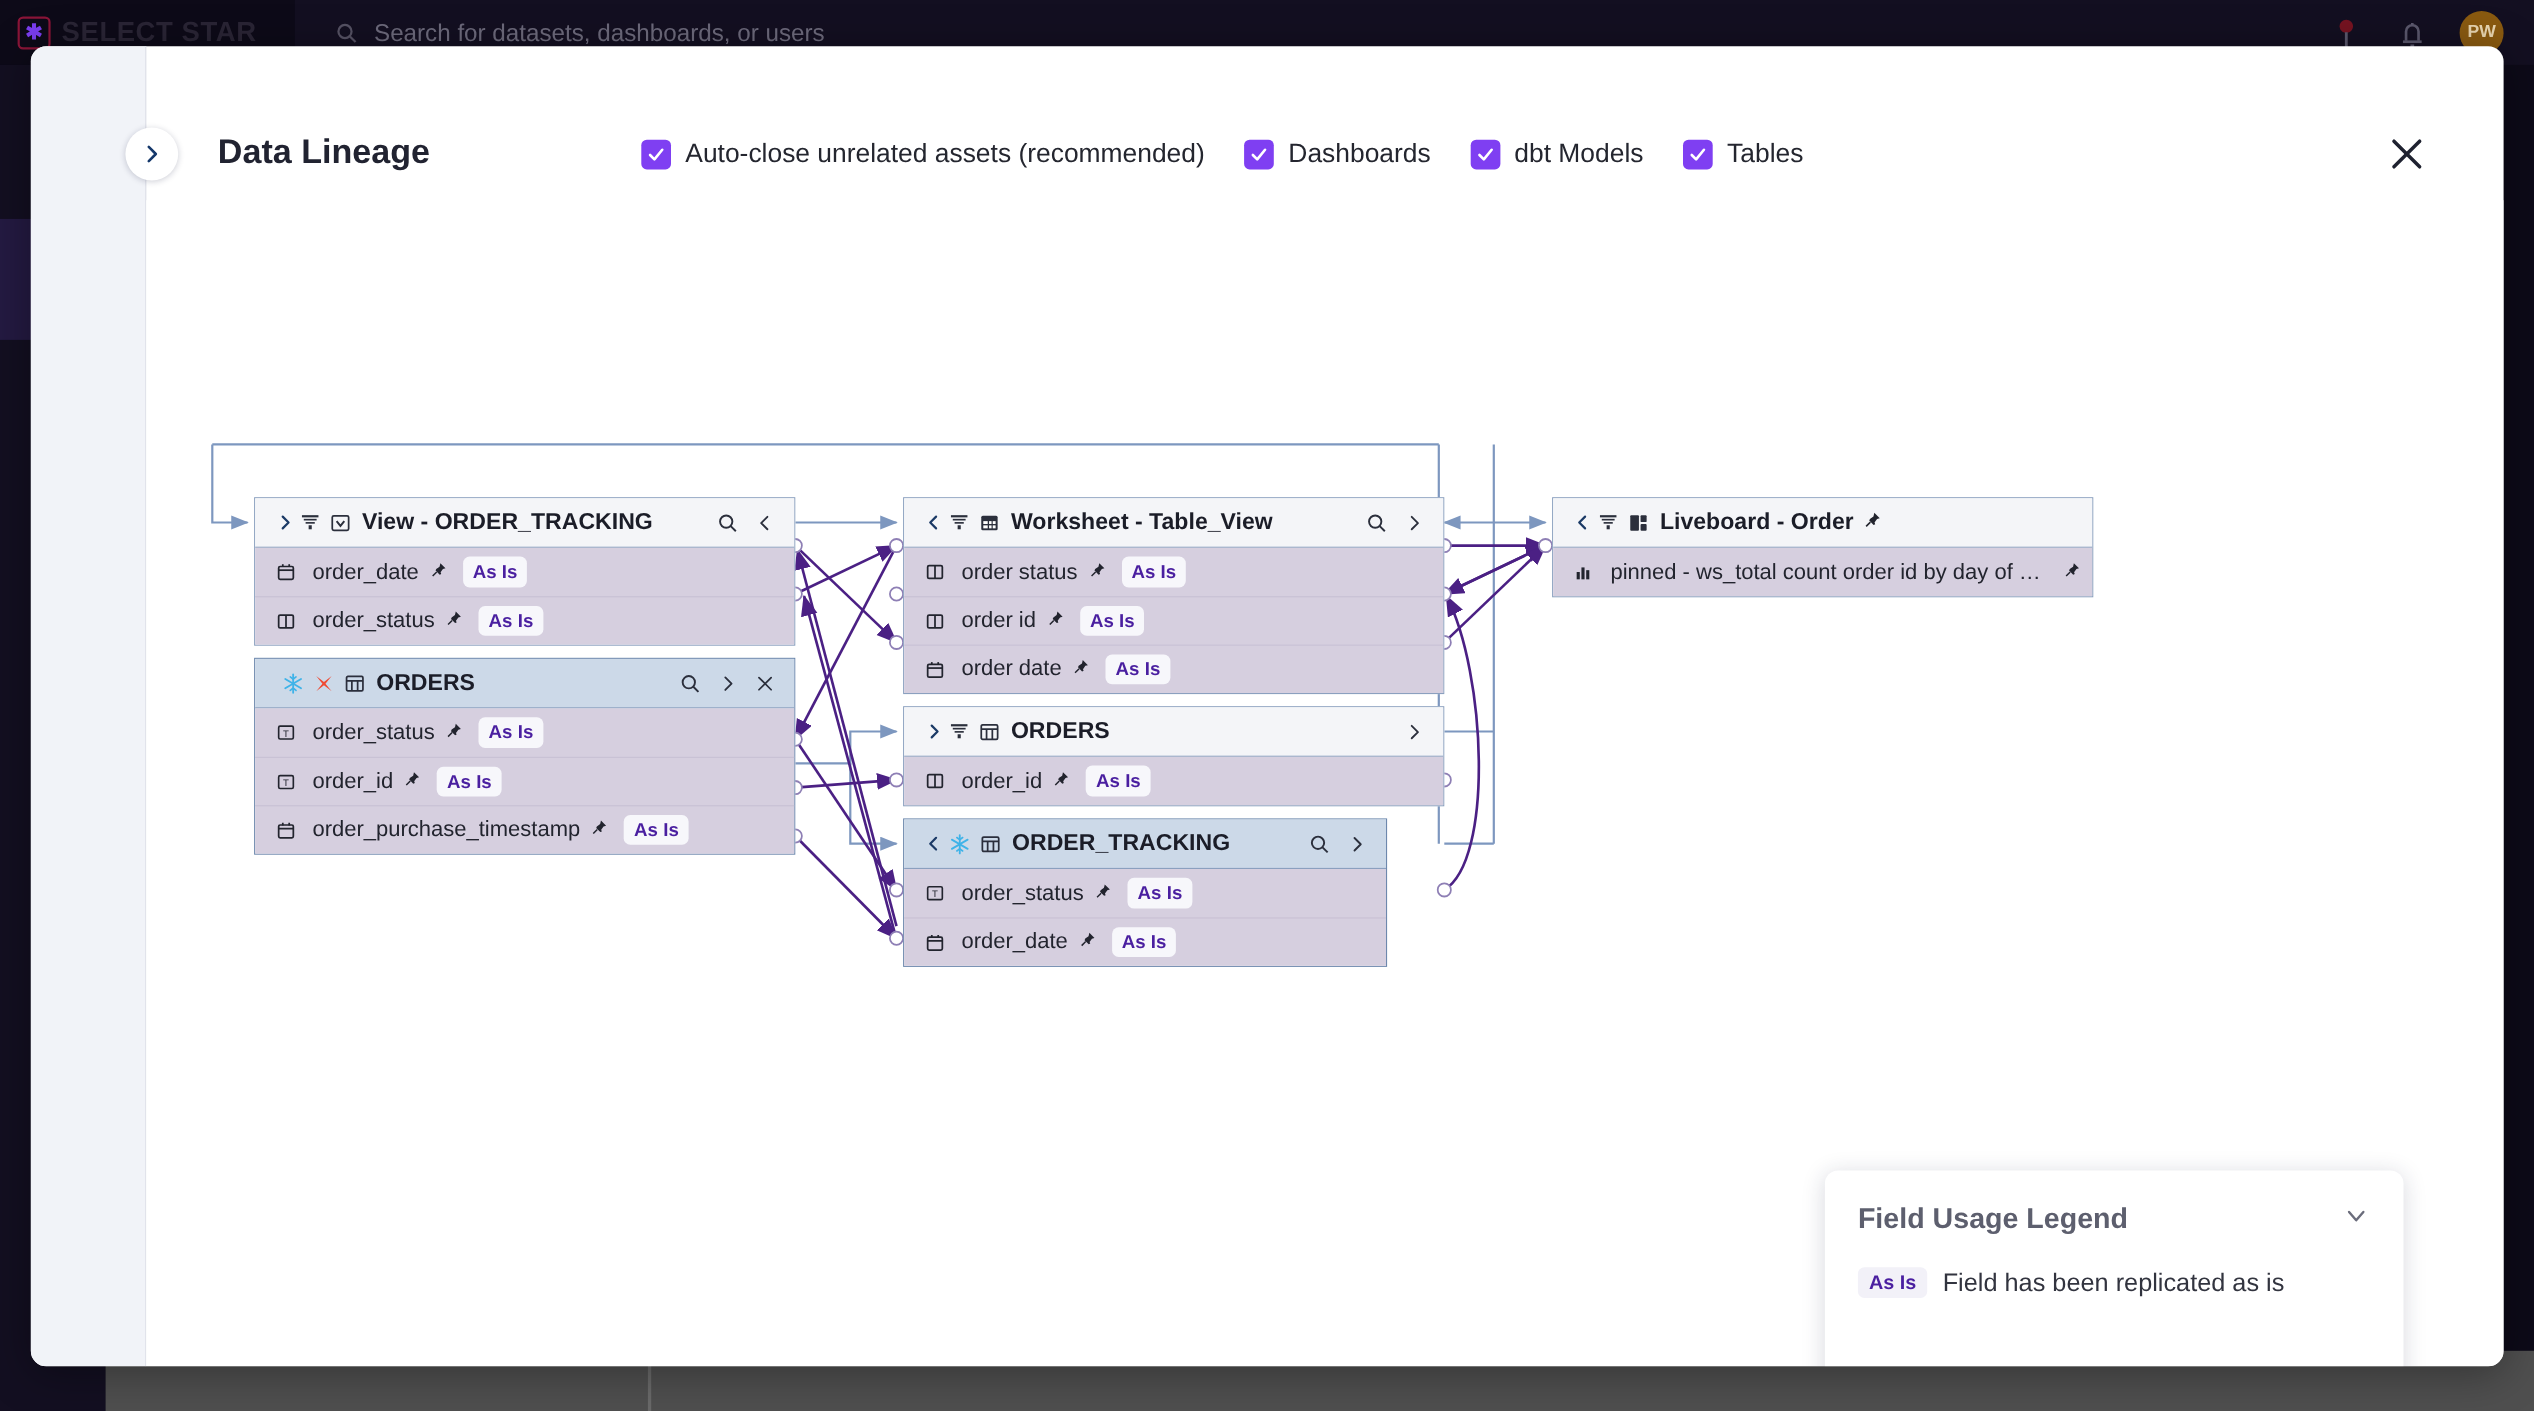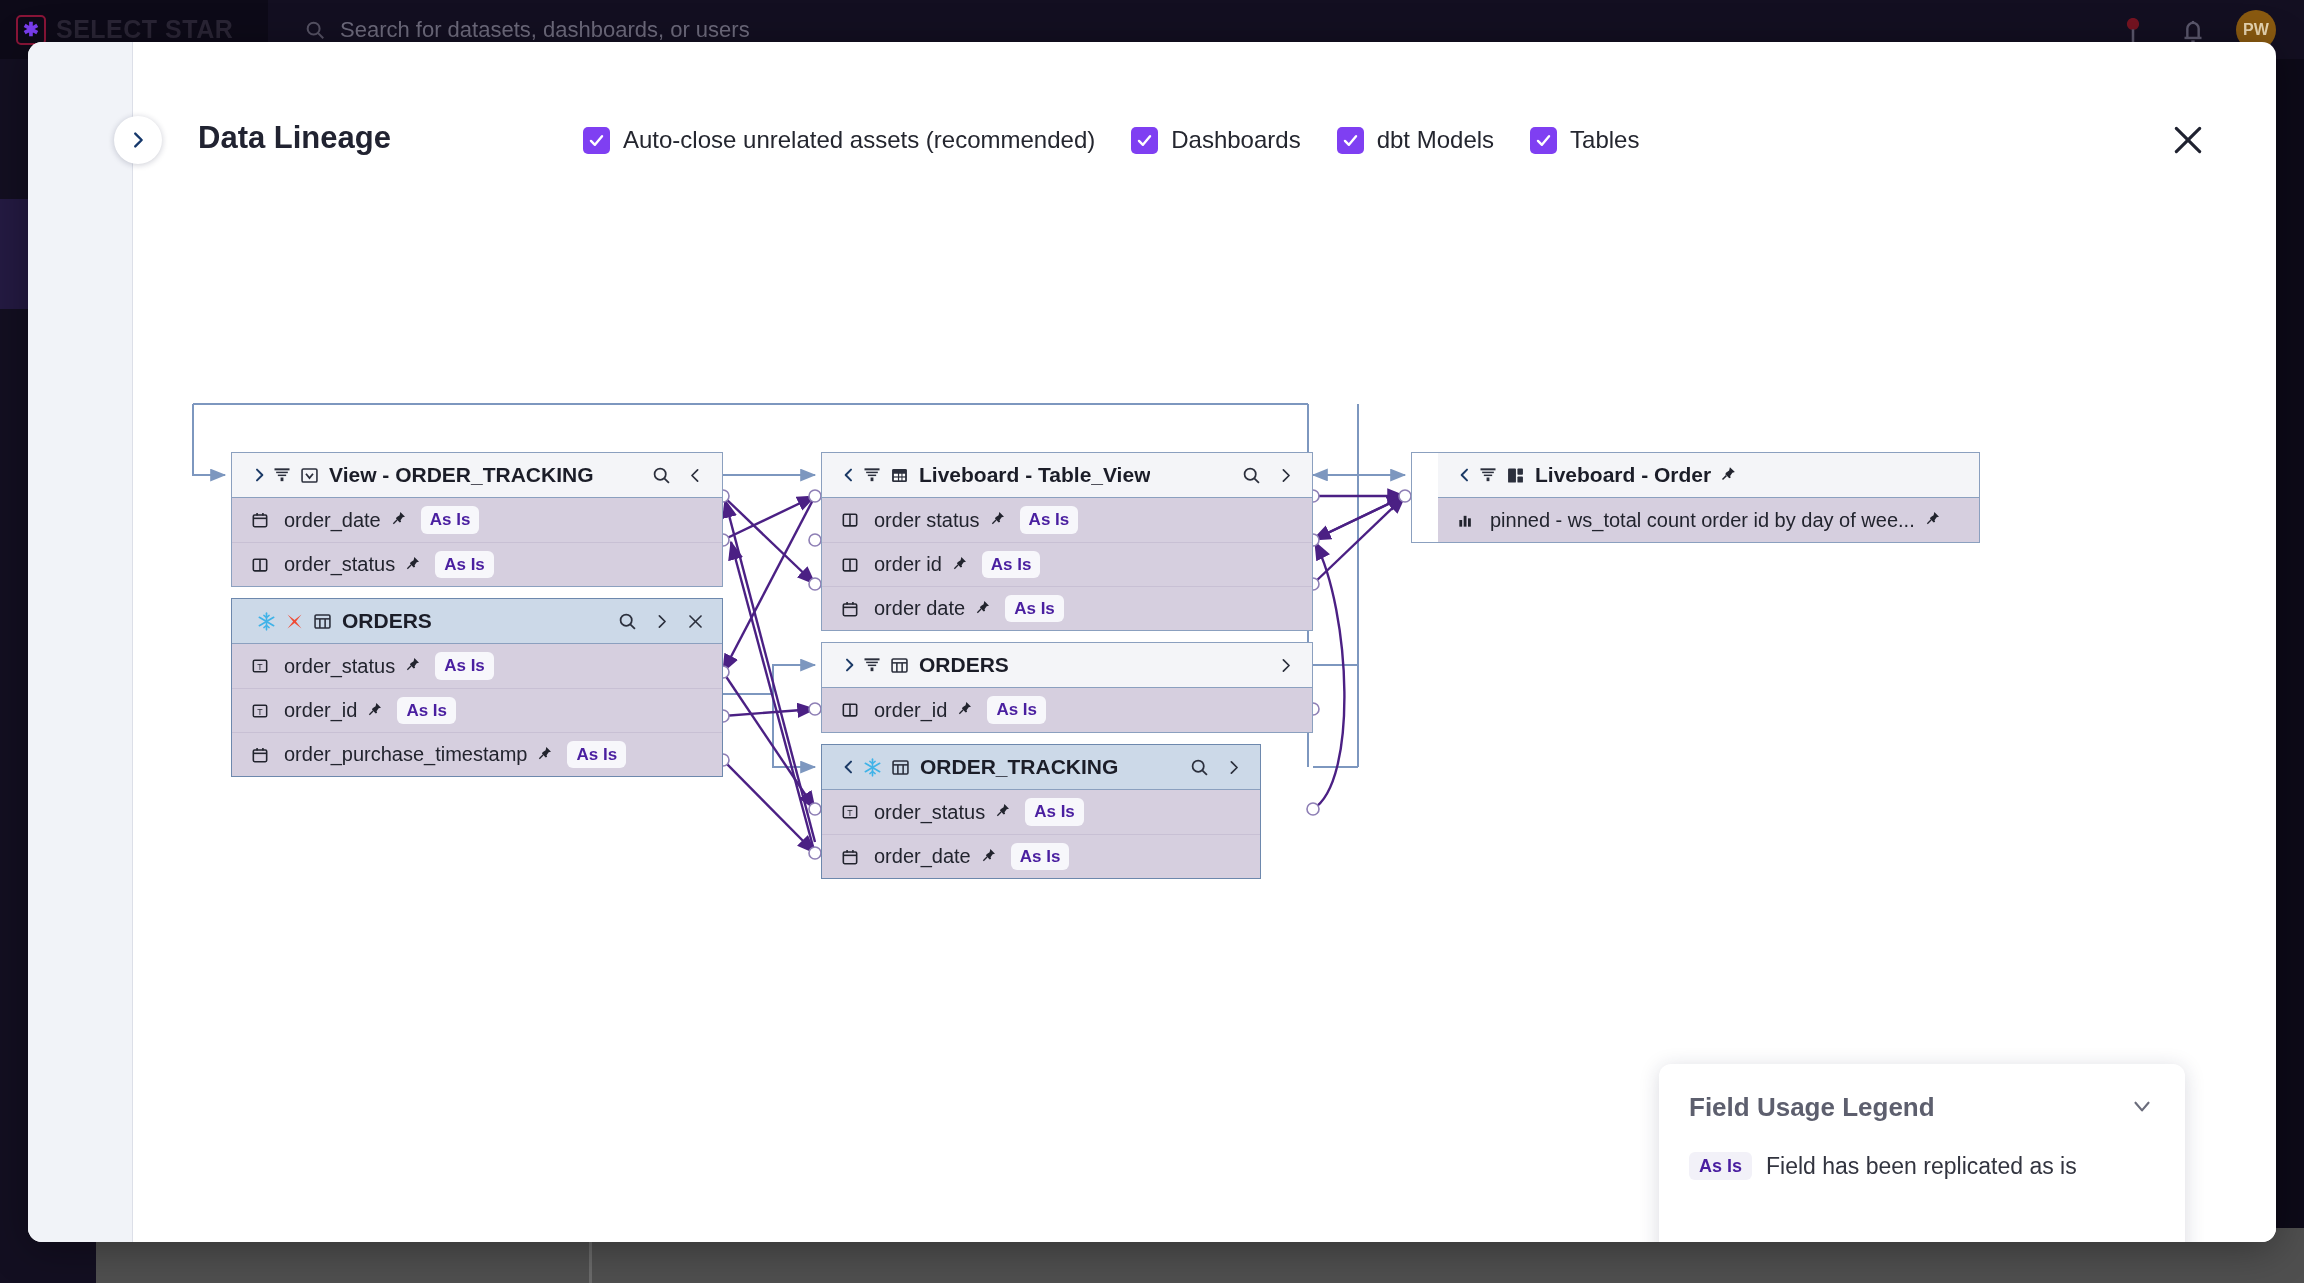--- a/index.html
+++ b/index.html
@@ -579,21 +579,21 @@
                 <g fill="#ffffff">
                   <rect x="5.6" y="10" width="4.6" height="3"></rect>
                   <rect x="11.6" y="10" width="2.6" height="3"></rect>
                   <rect x="15.4" y="10" width="3" height="3"></rect>
                   <rect x="5.6" y="14.4" width="4.6" height="3.1"></rect>
                   <rect x="11.6" y="14.4" width="2.6" height="3.1"></rect>
                   <rect x="15.4" y="14.4" width="3" height="3.1"></rect>
                 </g>
               </svg>
           </span>
-          <span class="nh-title">Liveboard - Table_View</span>
+          <span class="nh-title">Worksheet - Table_View</span>
           <span class="nh-spacer"></span>
           <span class="nh-act">
               <svg width="21" height="21" viewBox="0 0 24 24" fill="none" stroke="#2b2f3c" stroke-width="2">
                 <circle cx="10.5" cy="10.5" r="6.4"></circle>
                 <line x1="15.2" y1="15.2" x2="20.5" y2="20.5"></line>
               </svg>
             </span>
           <span class="nh-act">
               <svg width="17" height="17" viewBox="0 0 24 24" fill="none" stroke="#2b2f3c" stroke-width="2.4" stroke-linecap="round" stroke-linejoin="round">
                 <polyline points="9,4 17,12 9,20"></polyline>
@@ -757,21 +757,21 @@
             <span class="f-name">order_date</span>
             <span class="f-pin"><svg width="16" height="16" viewBox="0 0 24 24" fill="#22242e">
                   <path d="M14 3l7 7-3.5 1-3.2 4.5.9 2.2-2.1.9-5.6-5.6.9-2.1 4.5-3.2z"></path>
                   <line x1="9" y1="15" x2="3.5" y2="20.5" stroke="#22242e" stroke-width="2"></line>
                 </svg></span>
             <span class="badge">As Is</span>
           </div>
         </div>
       </div>
 
-      <div class="node" style="left:1278px; top:270px; width:569px;padding-left:26px;">
+      <div class="node" style="left:1278px; top:270px; width:492px;">
         <div class="node-head">
           <span class="nh-caret">
               <svg width="16" height="16" viewBox="0 0 24 24" fill="none" stroke="#1b3a66" stroke-width="3" stroke-linecap="round" stroke-linejoin="round">
                 <polyline points="15,4 7,12 15,20"></polyline>
               </svg>
             </span>
           <span class="nh-icons">
             <svg width="20" height="20" viewBox="0 0 24 24" fill="#2b2f3c">
                 <rect x="3" y="4" width="18" height="2.4"></rect>
                 <rect x="5" y="8" width="14" height="1.8"></rect>

